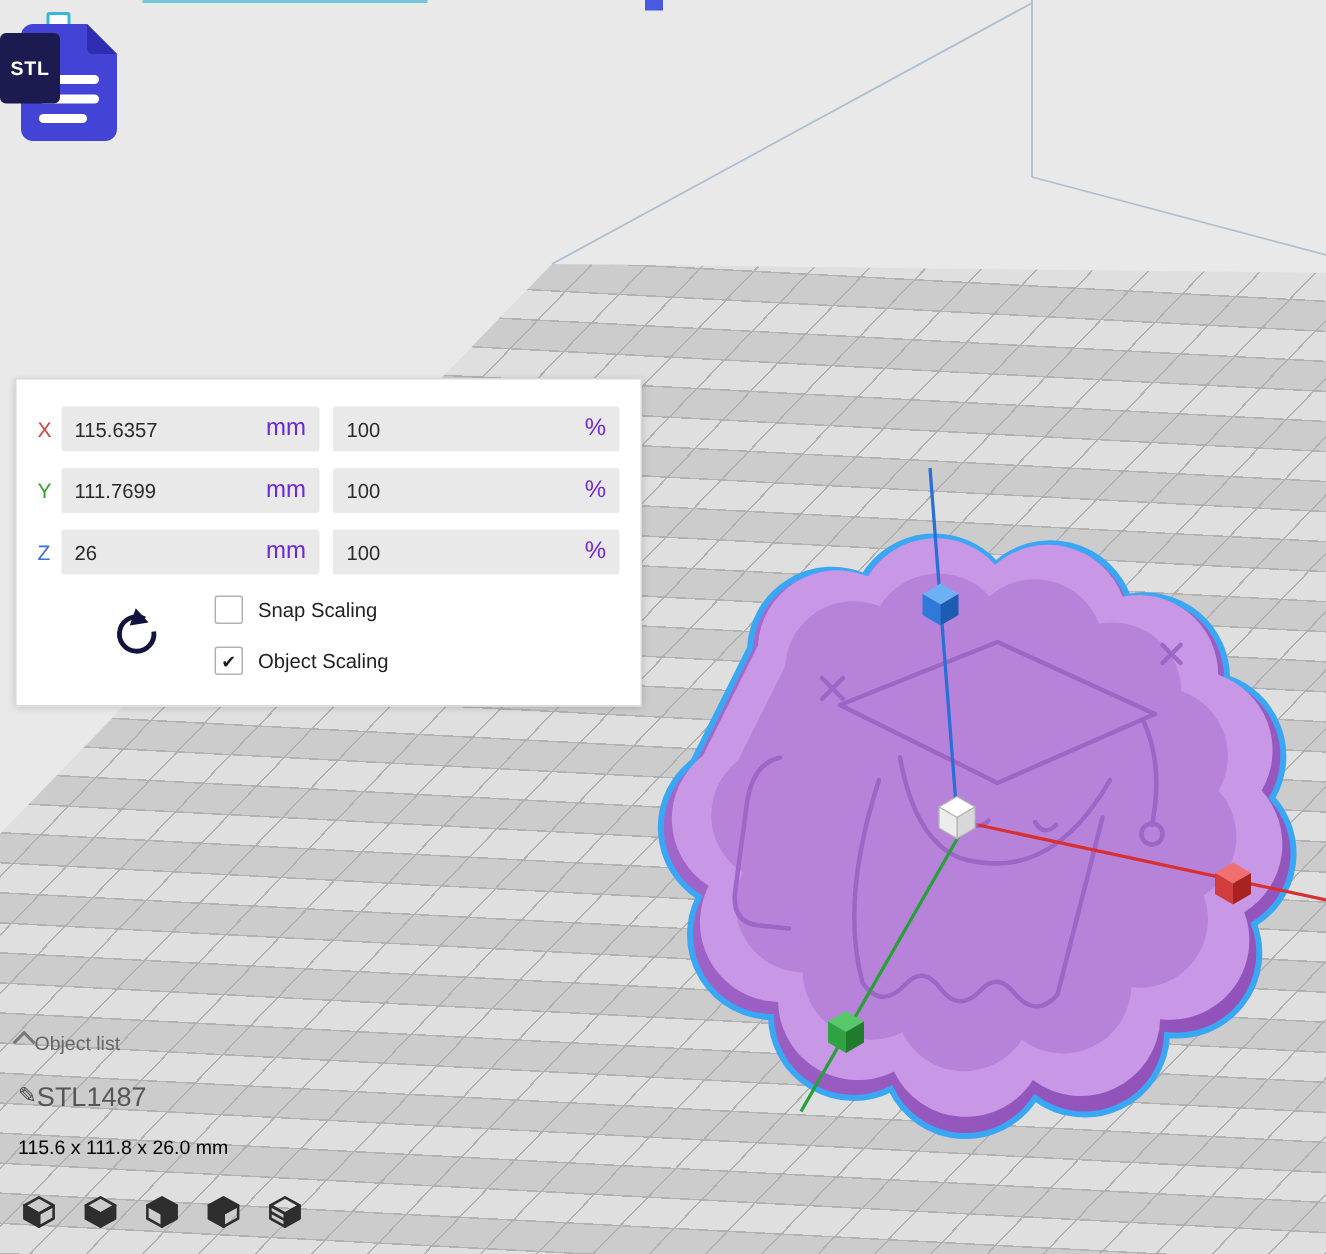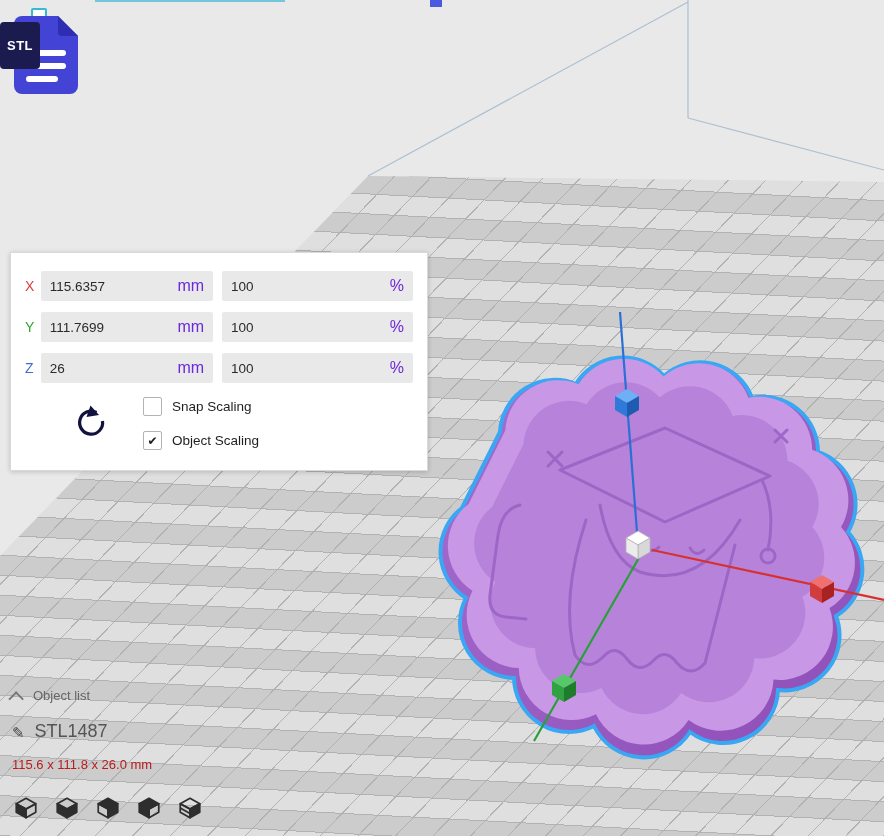--- a/index.html
+++ b/index.html
@@ -66,31 +66,31 @@
   .checks{display:flex;flex-direction:column;gap:15px;padding-top:2px;}
   .chk{display:flex;align-items:center;gap:10px;cursor:pointer;}
   .chkbox{
     width:17px;height:17px;border:1px solid #b3b3b3;background:#fff;border-radius:2px;
     display:flex;align-items:center;justify-content:center;
     font-size:12px;color:#1b1b1b;line-height:1;
   }
   .chklabel{font-size:13.5px;color:#1f1f1f;}
   
   .object-block{position:absolute;left:12px;top:688px;z-index:5;color:#666;}
-  .obj-line{display:flex;align-items:flex-end;gap:10px;margin-bottom:0;}
+  .obj-line{display:flex;align-items:flex-start;margin-bottom:0;}
   .obj-header{margin-bottom:18px;}
   .chev{
     width:9px;height:9px;border-left:2px solid #777;border-top:2px solid #777;
     transform:rotate(45deg) translateY(2px);display:inline-block;
   }
   .obj-header .t{font-size:13px;color:#666;}
   .obj-item{margin-bottom:15px;}
   .pencil{font-size:15px;color:#444;}
   .obj-item .t{font-size:18px;color:#555;}
-  .dims{font-size:13px;color:#b91c1c;margin-top:0;}
+  .dims{font-size:13px;color:#000000;margin-top:0;}
   
   .view-toolbar{position:absolute;left:12px;top:795px;display:flex;gap:13px;z-index:5;}
   .vbtn{width:28px;height:28px;border:none;background:transparent;padding:0;cursor:pointer;}
   
   .top-line{position:absolute;left:95px;top:0;width:190px;height:2px;background:#74c6da;z-index:6;}
   .top-chip{position:absolute;left:430px;top:0;width:12px;height:7px;background:#4a5ae0;z-index:6;}
 </style>
 </head>
 <body>
 

